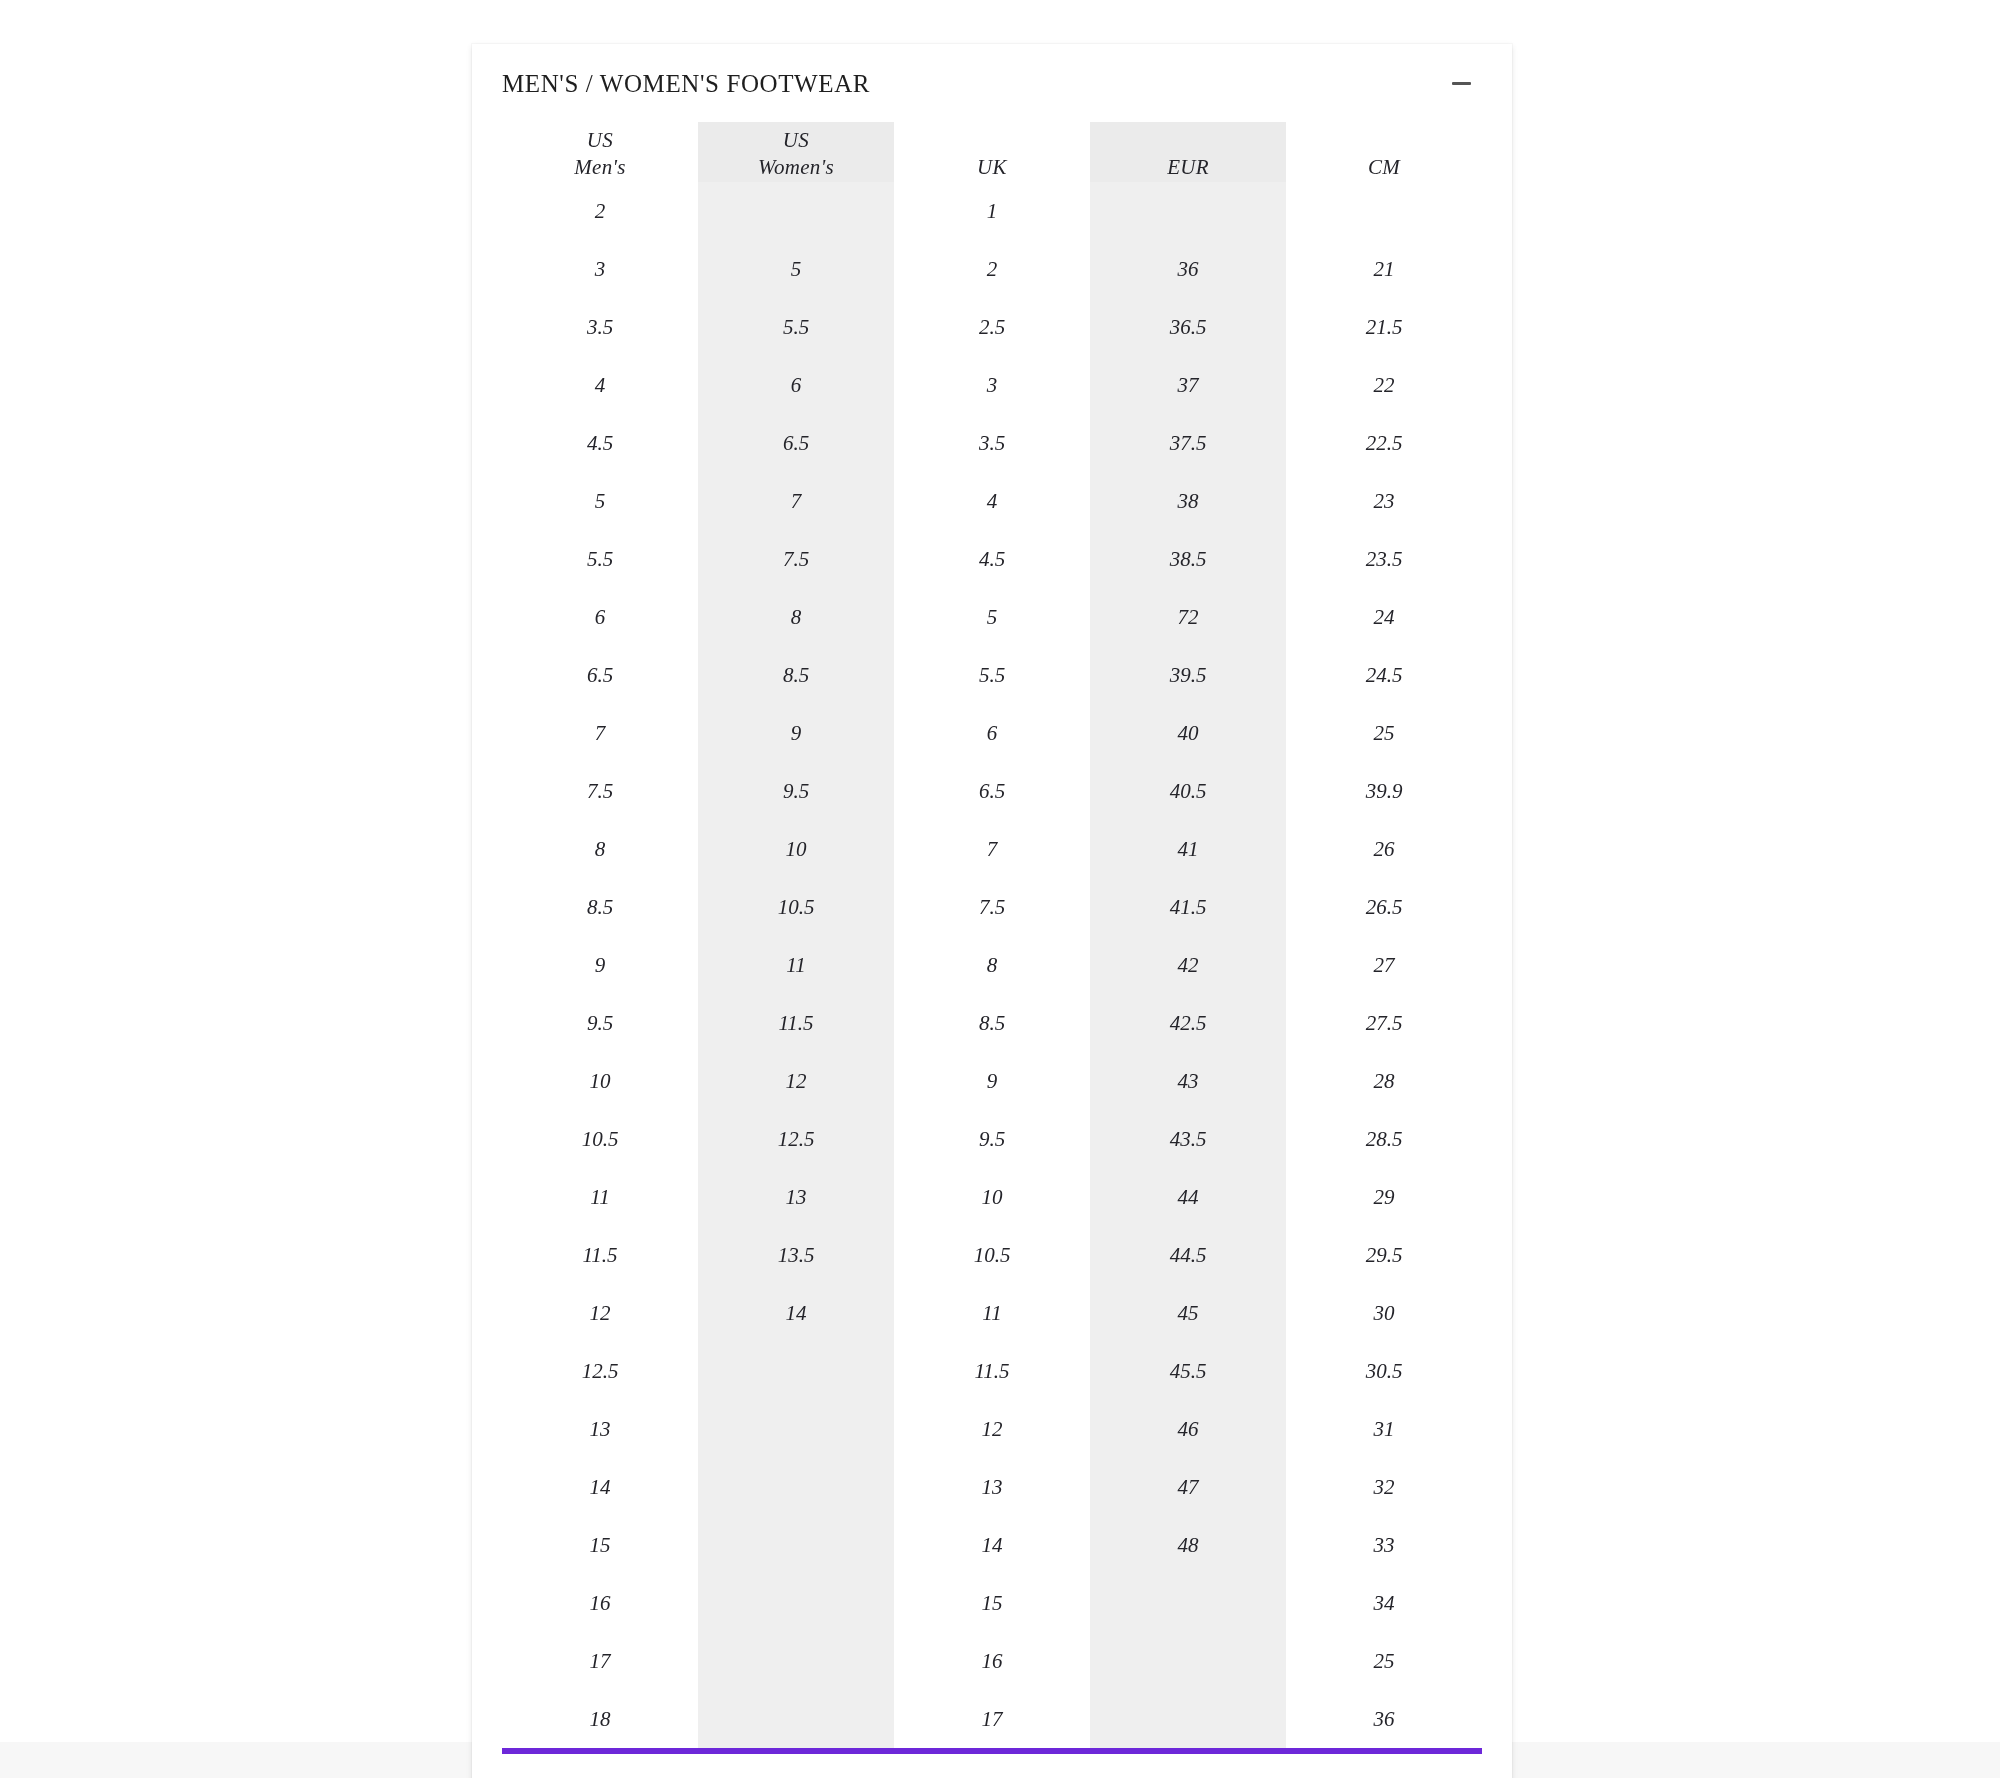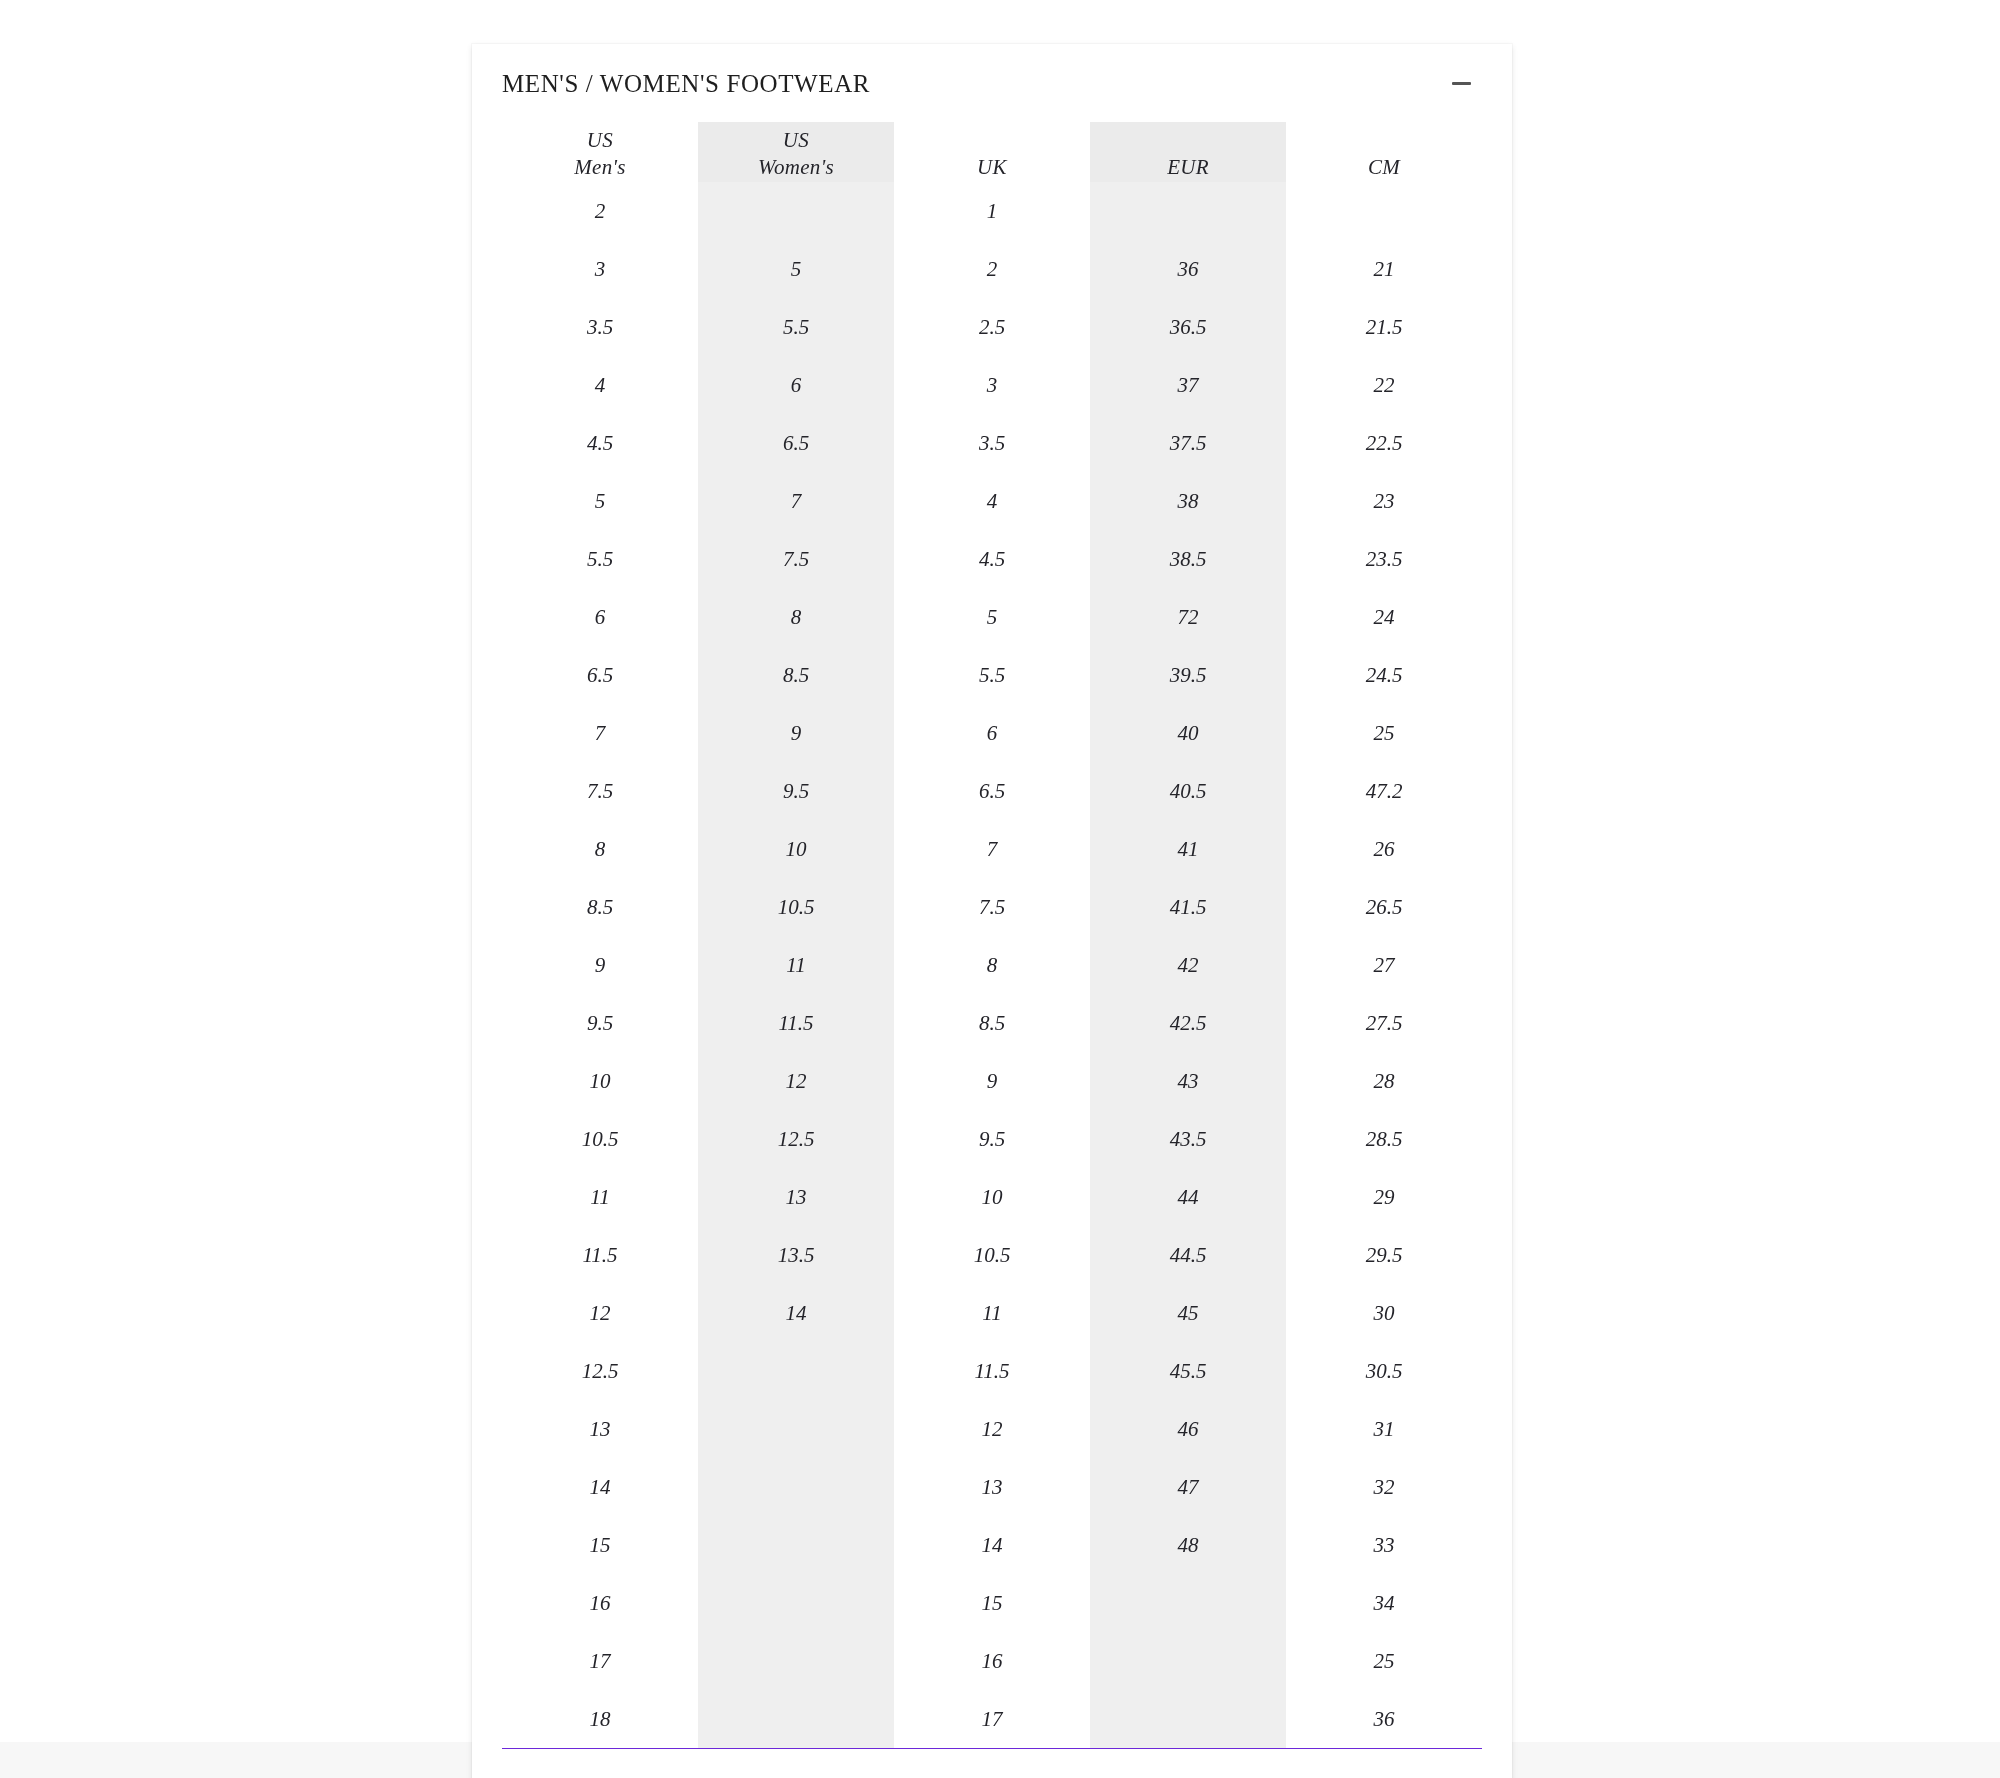--- a/index.html
+++ b/index.html
@@ -127,21 +127,21 @@
     display: block;
     line-height: 1.32;
   }
 
   tbody td {
     height: 58px;
     vertical-align: middle;
     border-bottom: 1px solid #ececec;
   }
   tbody tr:last-child td {
-    border-bottom: 1px solid #6d28d9;
+    border-bottom: 6px solid #6d28d9;
     text-align: center;
   }
 
   
   .shaded {
     background: #efefef;
   }
   thead th.shaded {
     background: #ebebeb;
   }
@@ -264,21 +264,21 @@
             <td class="shaded">9</td>
             <td>6</td>
             <td class="shaded">40</td>
             <td>25</td>
           </tr>
           <tr>
             <td>7.5</td>
             <td class="shaded">9.5</td>
             <td>6.5</td>
             <td class="shaded">40.5</td>
-            <td>47.2</td>
+            <td>39.9</td>
           </tr>
           <tr>
             <td>8</td>
             <td class="shaded">10</td>
             <td>7</td>
             <td class="shaded">41</td>
             <td>26</td>
           </tr>
           <tr>
             <td>8.5</td>

